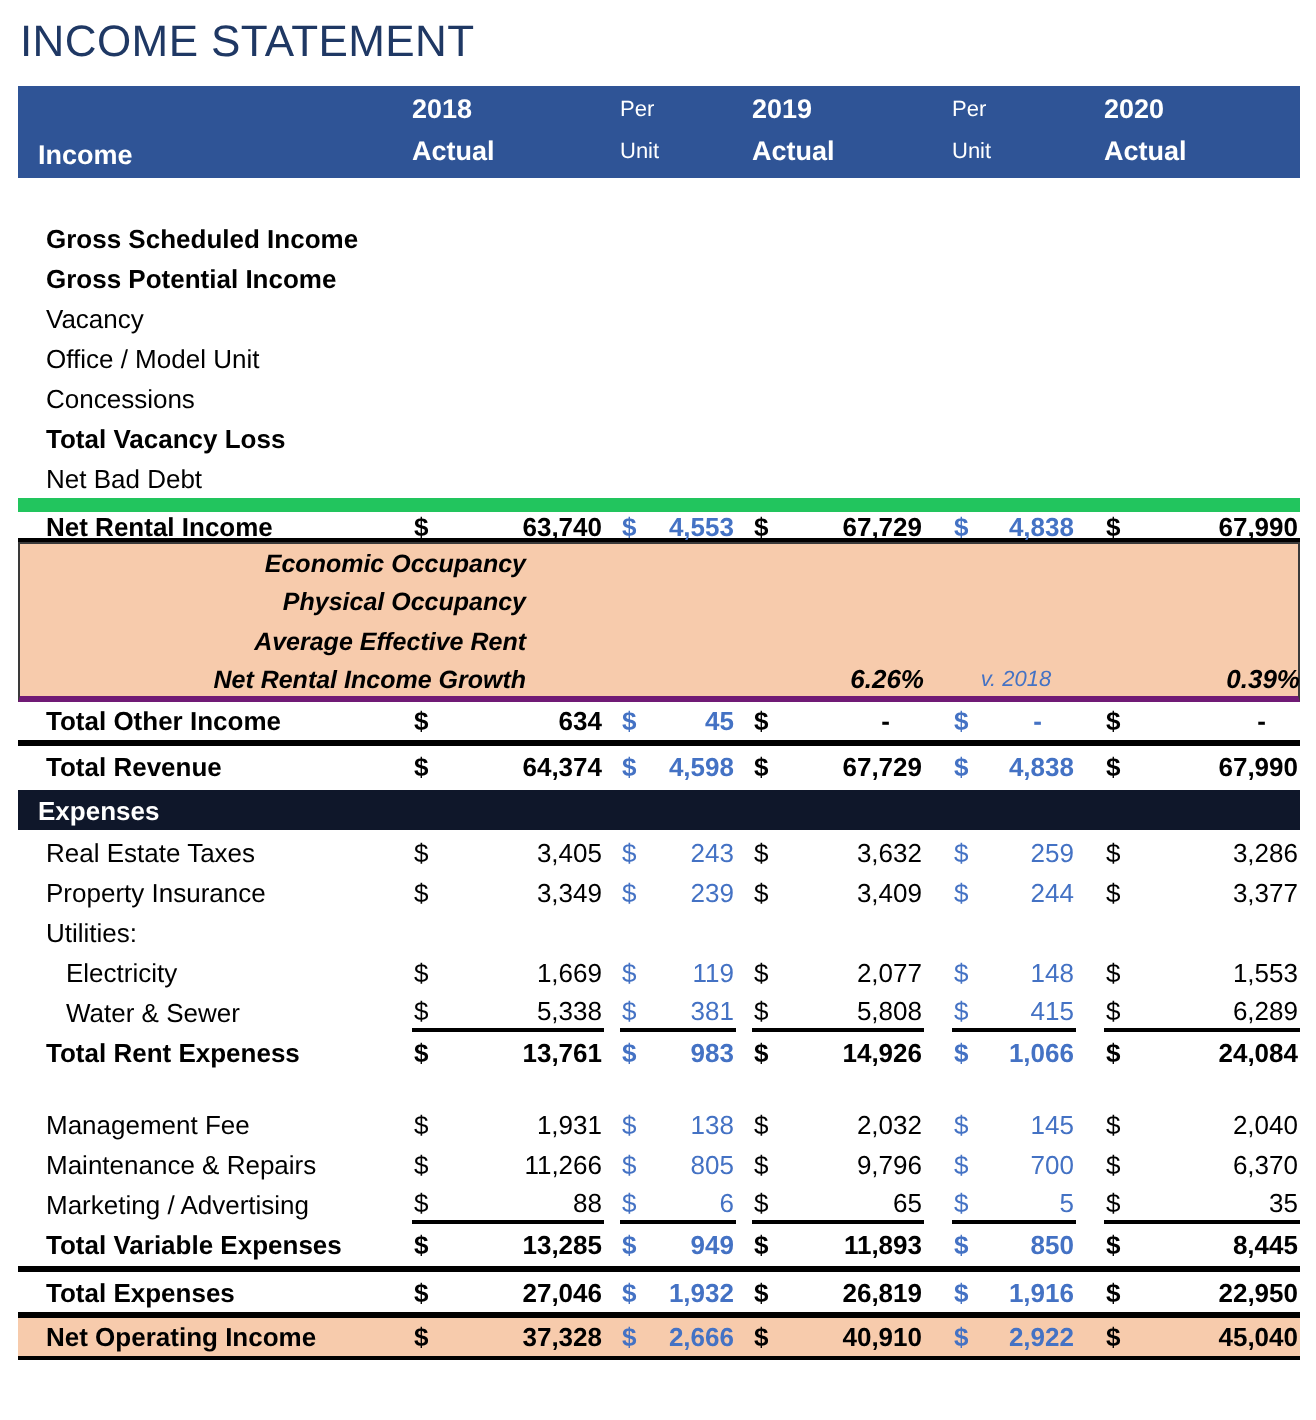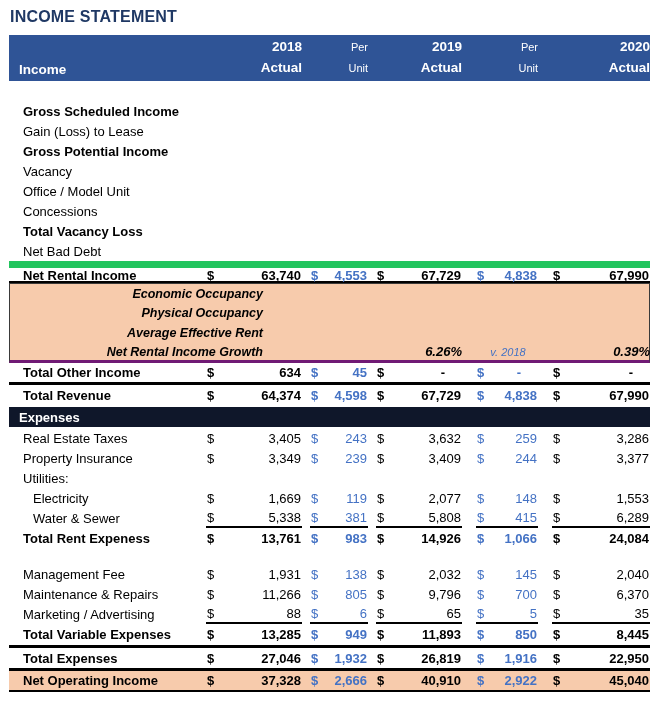--- a/index.html
+++ b/index.html
@@ -1,24 +1,24 @@
 <!DOCTYPE html>
 <html><head>
 <meta charset="utf-8">
 <style>
   html,body{margin:0;padding:0;background:#fff;}
   body{width:658px;height:710px;font-family:"Liberation Sans",sans-serif;font-size:13px;color:#000;overflow:hidden;}
   .page{padding:6px 0 0 9px;}
-  .title{font-weight:bold;font-size:16px;color:#1F3864;margin:2px 0 9px 1px;letter-spacing:.2px;}
+  .title{font-weight:normal;font-size:22px;color:#1F3864;margin:2px 0 9px 1px;letter-spacing:.2px;}
   .table{width:641px;}
   .row{display:grid;grid-template-columns:197px 96px 8px 58px 8px 86px 14px 62px 14px 98px;height:20px;align-items:center;box-sizing:border-box;}
   
   .hbar{background:#2F5496;color:#fff;height:46px;align-items:stretch;margin-bottom:0;}
   .hlabel{grid-column:1;align-self:end;padding:0 0 4px 10px;font-weight:bold;font-size:13.5px;}
-  .hcol{display:flex;flex-direction:column;justify-content:space-between;align-items:flex-end;padding:3px 0 4px;}
+  .hcol{display:flex;flex-direction:column;justify-content:space-between;align-items:flex-start;padding:3px 0 4px;}
   .hy,.ha{font-weight:bold;font-size:13.5px;line-height:1.3;}
   .small .hy,.small .ha{font-weight:normal;font-size:11px;padding:2px 0 2px;}
   
   .c0{grid-column:2;}.c1{grid-column:4;}.c2{grid-column:6;}.c3{grid-column:8;}.c4{grid-column:10;}
   .cell{display:flex;justify-content:space-between;align-items:baseline;padding:0 1px;box-sizing:border-box;height:100%;align-items:center;}
   .pu{color:#4472C4;}
   .label{padding-left:14px;white-space:nowrap;}
   .indent .label{padding-left:24px;}
   .bold{font-weight:bold;}
   .v.dash{padding-right:16px;}
@@ -68,23 +68,20 @@
         <span class="hy">2020</span>
         <span class="ha">Actual</span>
       </div>
     </div>
 
     <div id="tbody">
         <div class="spacer" style="height: 20px;"></div>
         <div class="row bold">
           <span class="label">Gross Scheduled Income</span>
         </div>
-        <div class="row ">
-          <span class="label">Gain (Loss) to Lease</span>
-        </div>
         <div class="row bold">
           <span class="label">Gross Potential Income</span>
         </div>
         <div class="row ">
           <span class="label">Vacancy</span>
         </div>
         <div class="row ">
           <span class="label">Office / Model Unit</span>
         </div>
         <div class="row ">

